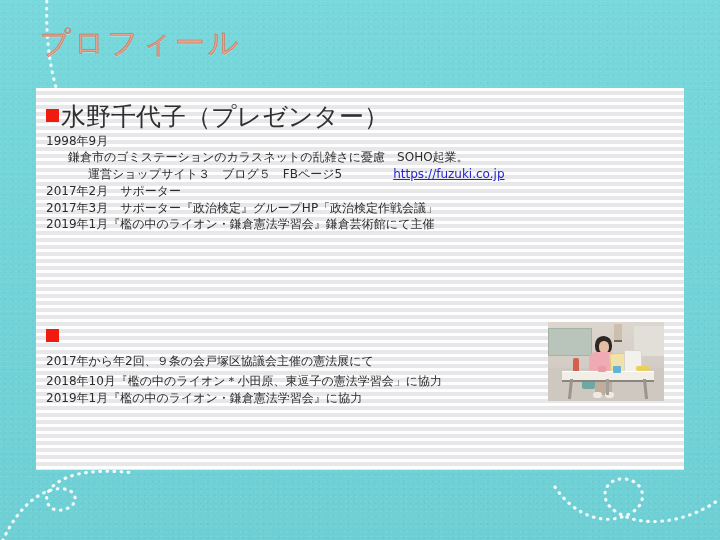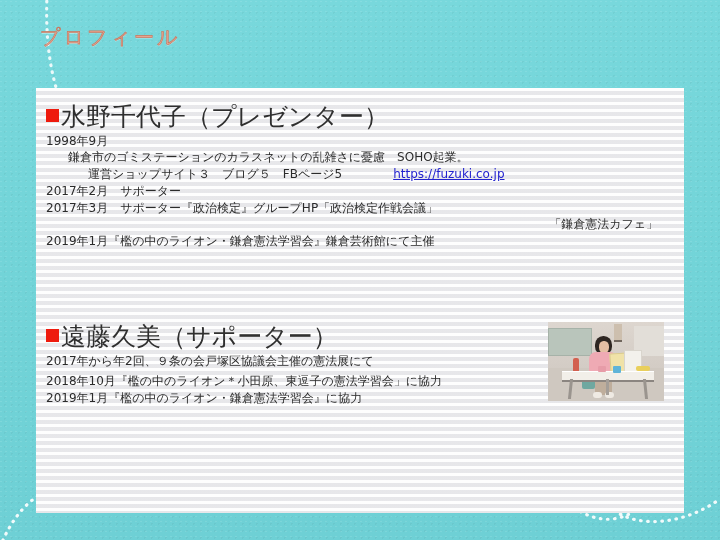--- a/index.html
+++ b/index.html
@@ -31,38 +31,38 @@
     position: absolute;
     pointer-events: none;
   }
   .deco svg { display: block; }
 
   
   #title {
     position: absolute;
     left: 40px;
     top: 26px;
-    font-size: 20px;
+    font-size: 30px;
     line-height: 1.15;
     letter-spacing: 3px;
     color: #e8a48f;
     -webkit-text-stroke: 0.7px #c47a62;
     text-shadow: 0 1px 0 rgba(255,255,255,0.45);
     font-family: "DejaVu Sans", "Liberation Sans", sans-serif;
     font-weight: 400;
     white-space: nowrap;
   }
 
   
   #panel {
     position: absolute;
     left: 36px;
     top: 88px;
     width: 648px;
-    height: 425px;
+    height: 382px;
     background-color: #ededef;
     background-image: repeating-linear-gradient(
         180deg,
         rgba(255,255,255,0.95) 0px,
         rgba(255,255,255,0.95) 3px,
         rgba(231,231,234,0.95) 3px,
         rgba(231,231,234,0.95) 7px);
     box-shadow: 0 0 0 0 rgba(0,0,0,0);
   }
 
@@ -261,28 +261,27 @@
       <div class="body-line indent-1">鎌倉市のゴミステーションのカラスネットの乱雑さに憂慮　SOHO起業。</div>
 
       <div class="body-line indent-2">
         <span>運営ショップサイト３　ブログ５　FBページ5　</span><a class="link" href="#">https://fuzuki.co.jp</a>
       </div>
 
       <div class="body-line">2017年2月　サポーター</div>
 
       <div class="body-line">2017年3月　サポーター『政治検定』グループHP「政治検定作戦会議」</div>
 
-      <div class="body-line right-align">「鎌倉憲法カフェ」</div>
 
       <div class="body-line">2019年1月『檻の中のライオン・鎌倉憲法学習会』鎌倉芸術館にて主催</div>
     </div>
 
     <div class="section" id="section-supporter">
       <div class="heading">
-        <span class="bullet-square"></span><span>遠藤久美（サポーター）</span>
+        <span class="bullet-square"></span>
       </div>
 
       <div class="body-line">2017年から年2回、９条の会戸塚区協議会主催の憲法展にて</div>
 
 
       <div class="gap-sm"></div>
 
       <div class="body-line">2018年10月『檻の中のライオン＊小田原、東逗子の憲法学習会」に協力</div>
 
       <div class="body-line">2019年1月『檻の中のライオン・鎌倉憲法学習会』に協力</div>

